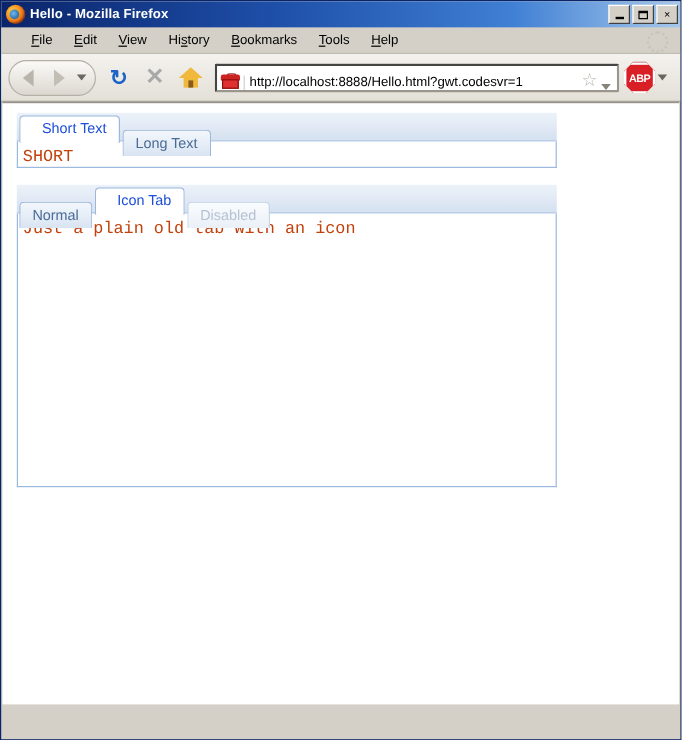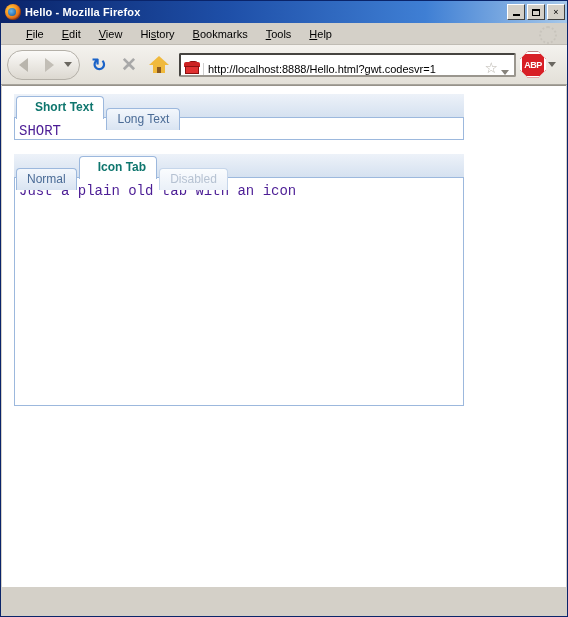--- a/index.html
+++ b/index.html
@@ -266,42 +266,42 @@
     border-radius: 4px 4px 0 0;
     background: linear-gradient(to bottom, #f3f7fc 0%, #d9e4f2 100%);
     color: #4a6b96;
     line-height: 15px;
     white-space: nowrap;
     position: relative;
     top: 13px;
   }
   .tab.selected {
     background: #ffffff;
-    color: #0f766e;
-    font-weight: bold;
+    color: #1d4ed8;
+    font-weight: normal;
     border-color: #9cb8dd;
     top: 1px;
     padding-bottom: 4px;
     margin-bottom: -1px;
     padding-left: 18px;
   }
   .tab.disabled {
     color: #b6c2d2;
     background: linear-gradient(to bottom, #fafcfe 0%, #eaf0f8 100%);
     border-color: #c6d6ea;
   }
   .tab-content {
     border: 1px solid #9cb8dd;
     border-top: none;
     background: #fff;
     box-sizing: border-box;
     padding: 3px 4px;
     font-family: "Liberation Mono", "DejaVu Sans Mono", monospace;
     font-size: 14px;
-    color: #4c1d95;
+    color: #c2410c;
     overflow: hidden;
   }
   .panel-one { width: 450px; }
   .panel-one .tab-content { height: 22px; line-height: 20px; }
   .panel-two { width: 450px; }
   .panel-two .tab-content { height: 228px; line-height: 20px; }
 
   
   .statusbar {
     position: absolute;

